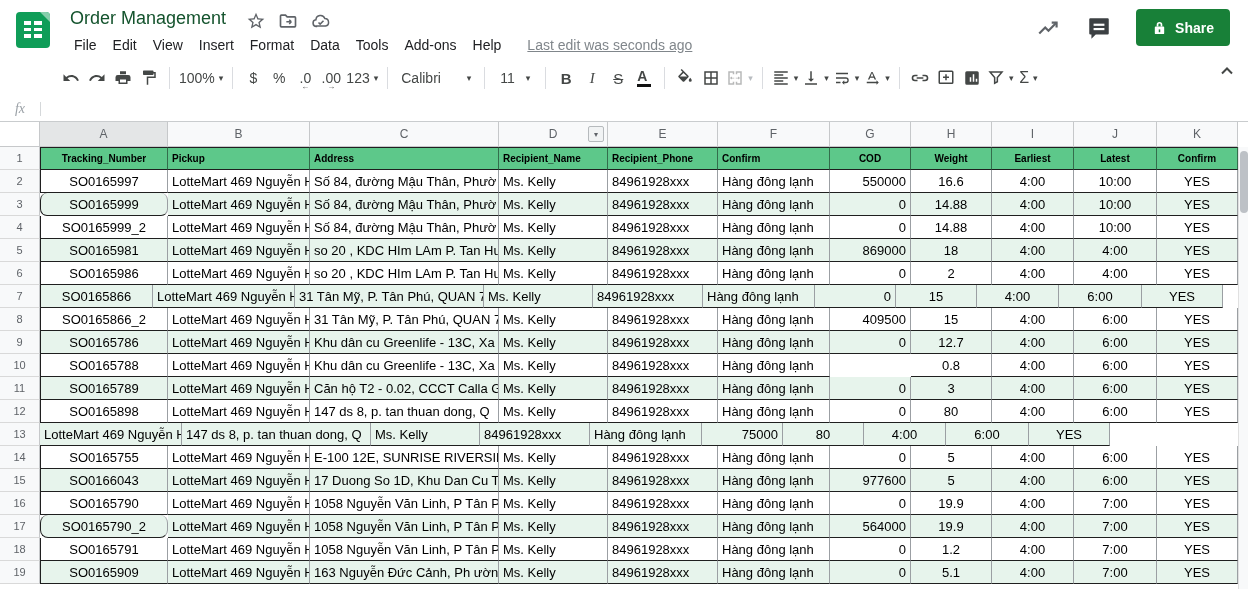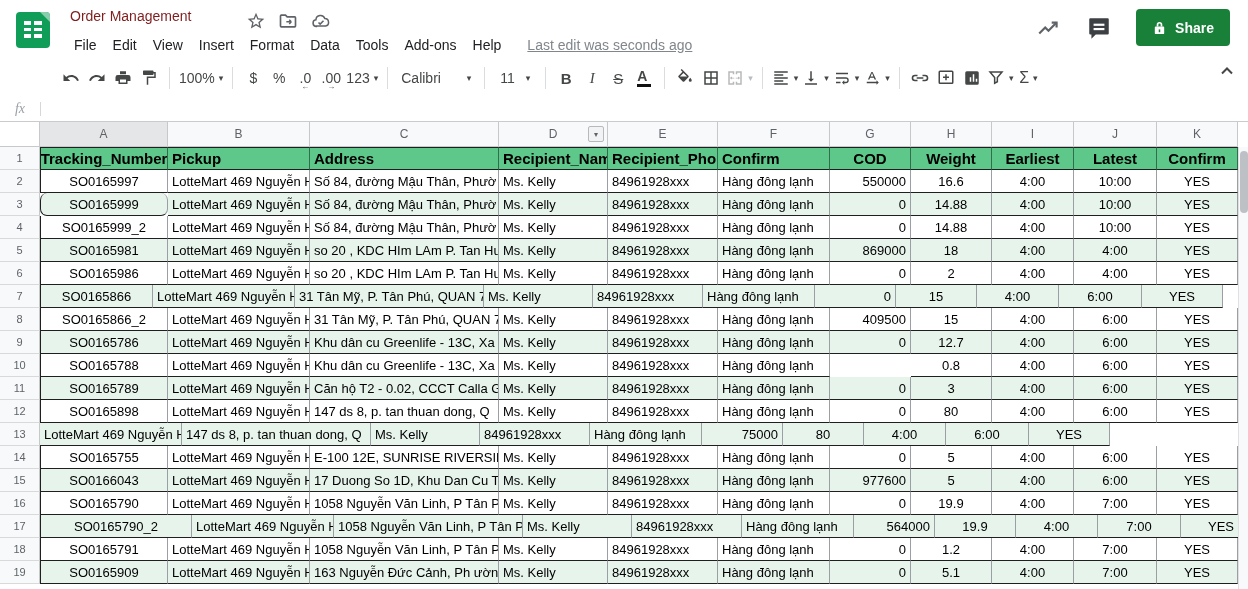--- a/index.html
+++ b/index.html
@@ -9,21 +9,21 @@
   
   #titlebar { position:absolute; left:0; top:0; width:1248px; height:60px; background:#fff; }
   #logo { position:absolute; left:14px; top:11px; width:38px; height:38px; }
   #logo .sq { position:absolute; left:2px; top:1px; width:34px; height:36px; background:#0f9d58; border-radius:4px; }
   #logo .fold { position:absolute; right:2px; top:1px; width:10px; height:10px; background:#87ceac; border-radius:0 4px 0 0; clip-path:polygon(0 0,100% 0,100% 100%); }
   #logo .grid { position:absolute; left:10px; top:10px; width:18px; height:17px; background:#fff; }
   #logo .grid i { position:absolute; background:#0f9d58; }
   #logo .v { left:7px; top:0; width:3px; height:17px; }
   #logo .h1 { left:0; top:4px; width:18px; height:3px; }
   #logo .h2 { left:0; top:10px; width:18px; height:3px; }
-  #doc-title { position:absolute; left:70px; top:8px; font-size:14px; color:#7f1d1d; }
+  #doc-title { position:absolute; left:70px; top:8px; font-size:18px; color:#14532d; }
   .tb-ic { position:absolute; top:11px; width:20px; height:20px; color:#5f6368; }
   #menubar { position:absolute; left:66px; top:33px; display:flex; align-items:center; gap:0; }
   .menu-item { font-size:14px; color:#202124; padding:4px 8px; cursor:default; }
   #last-edit { font-size:14px; color:#80868b; text-decoration:underline; margin-left:18px; white-space:nowrap; }
   #tb-right { position:absolute; right:18px; top:9px; display:flex; align-items:center; gap:24px; }
   #share-btn { display:flex; align-items:center; gap:8px; background:#188038; color:#fff;
                height:37px; padding:0 16px; border-radius:4px; font-size:14px; font-weight:bold; }
 
   
   #toolbar { position:absolute; left:0; top:60px; width:1248px; height:36px; background:#fff;
@@ -68,21 +68,21 @@
 
   
   .row { display:flex; height:23px; }
   .rownum { width:40px; flex:none; background:#f8f9fa; border-right:1px solid #c6c8ca; border-bottom:1px solid #d9d9d9;
             display:flex; align-items:center; justify-content:center; font-size:11px; color:#5f6368; }
   .cell { flex:none; height:23px; border-right:1px solid #9b9fa3; border-bottom:1px solid #1f1f1f;
           display:flex; align-items:center; padding:0 4px; font-size:13px; color:#000;
           white-space:nowrap; overflow:hidden; background:#fff; }
   .cell.first { border-left:1px solid #1f1f1f; }
   .row.hdr .cell { background:#5dc88a; font-weight:bold; border-top:1px solid #1f1f1f;
-                   border-right:1px solid rgba(0,0,0,.45); font-size:15px; }
+                   border-right:1px solid rgba(0,0,0,.45); font-size:10px; }
   .row.band .cell { background:#e7f4ec; }
   .al-c { justify-content:center; }
   .al-r { justify-content:flex-end; }
   .al-l { justify-content:flex-start; }
 
   
   #vscroll { position:absolute; right:0; top:25px; width:10px; height:442px; background:#f8f9fa; border-left:1px solid #e0e0e0; }
   #vthumb { position:absolute; left:1px; top:4px; width:8px; height:62px; background:#bdc1c6; border-radius:4px; }
 
   svg { display:block; }
@@ -561,21 +561,21 @@
         <div class="cell al-l" style="width: 110px;">84961928xxx</div>
         <div class="cell al-l" style="width: 112px;">Hàng đông lạnh</div>
         <div class="cell al-r" style="width: 81px;">0</div>
         <div class="cell al-c" style="width: 81px;">19.9</div>
         <div class="cell al-c" style="width: 82px;">4:00</div>
         <div class="cell al-c" style="width: 83px;">7:00</div>
         <div class="cell al-c" style="width: 81px;">YES</div>
       </div>
       <div class="row band">
         <div class="rownum">17</div>
-        <div class="cell al-c first" style="width: 152px;">SO0165790_2</div>
+        <div class="cell al-c first" style="width: 128px; border-radius: 8px;">SO0165790_2</div>
         <div class="cell al-l" style="width: 142px;">LotteMart 469 Nguyễn H</div>
         <div class="cell al-l" style="width: 189px;">1058 Nguyễn Văn Linh, P Tân P</div>
         <div class="cell al-l" style="width: 109px;">Ms. Kelly</div>
         <div class="cell al-l" style="width: 110px;">84961928xxx</div>
         <div class="cell al-l" style="width: 112px;">Hàng đông lạnh</div>
         <div class="cell al-r" style="width: 81px; text-align: center;">564000</div>
         <div class="cell al-c" style="width: 81px;">19.9</div>
         <div class="cell al-c" style="width: 82px;">4:00</div>
         <div class="cell al-c" style="width: 83px;">7:00</div>
         <div class="cell al-c" style="width: 81px;">YES</div>

